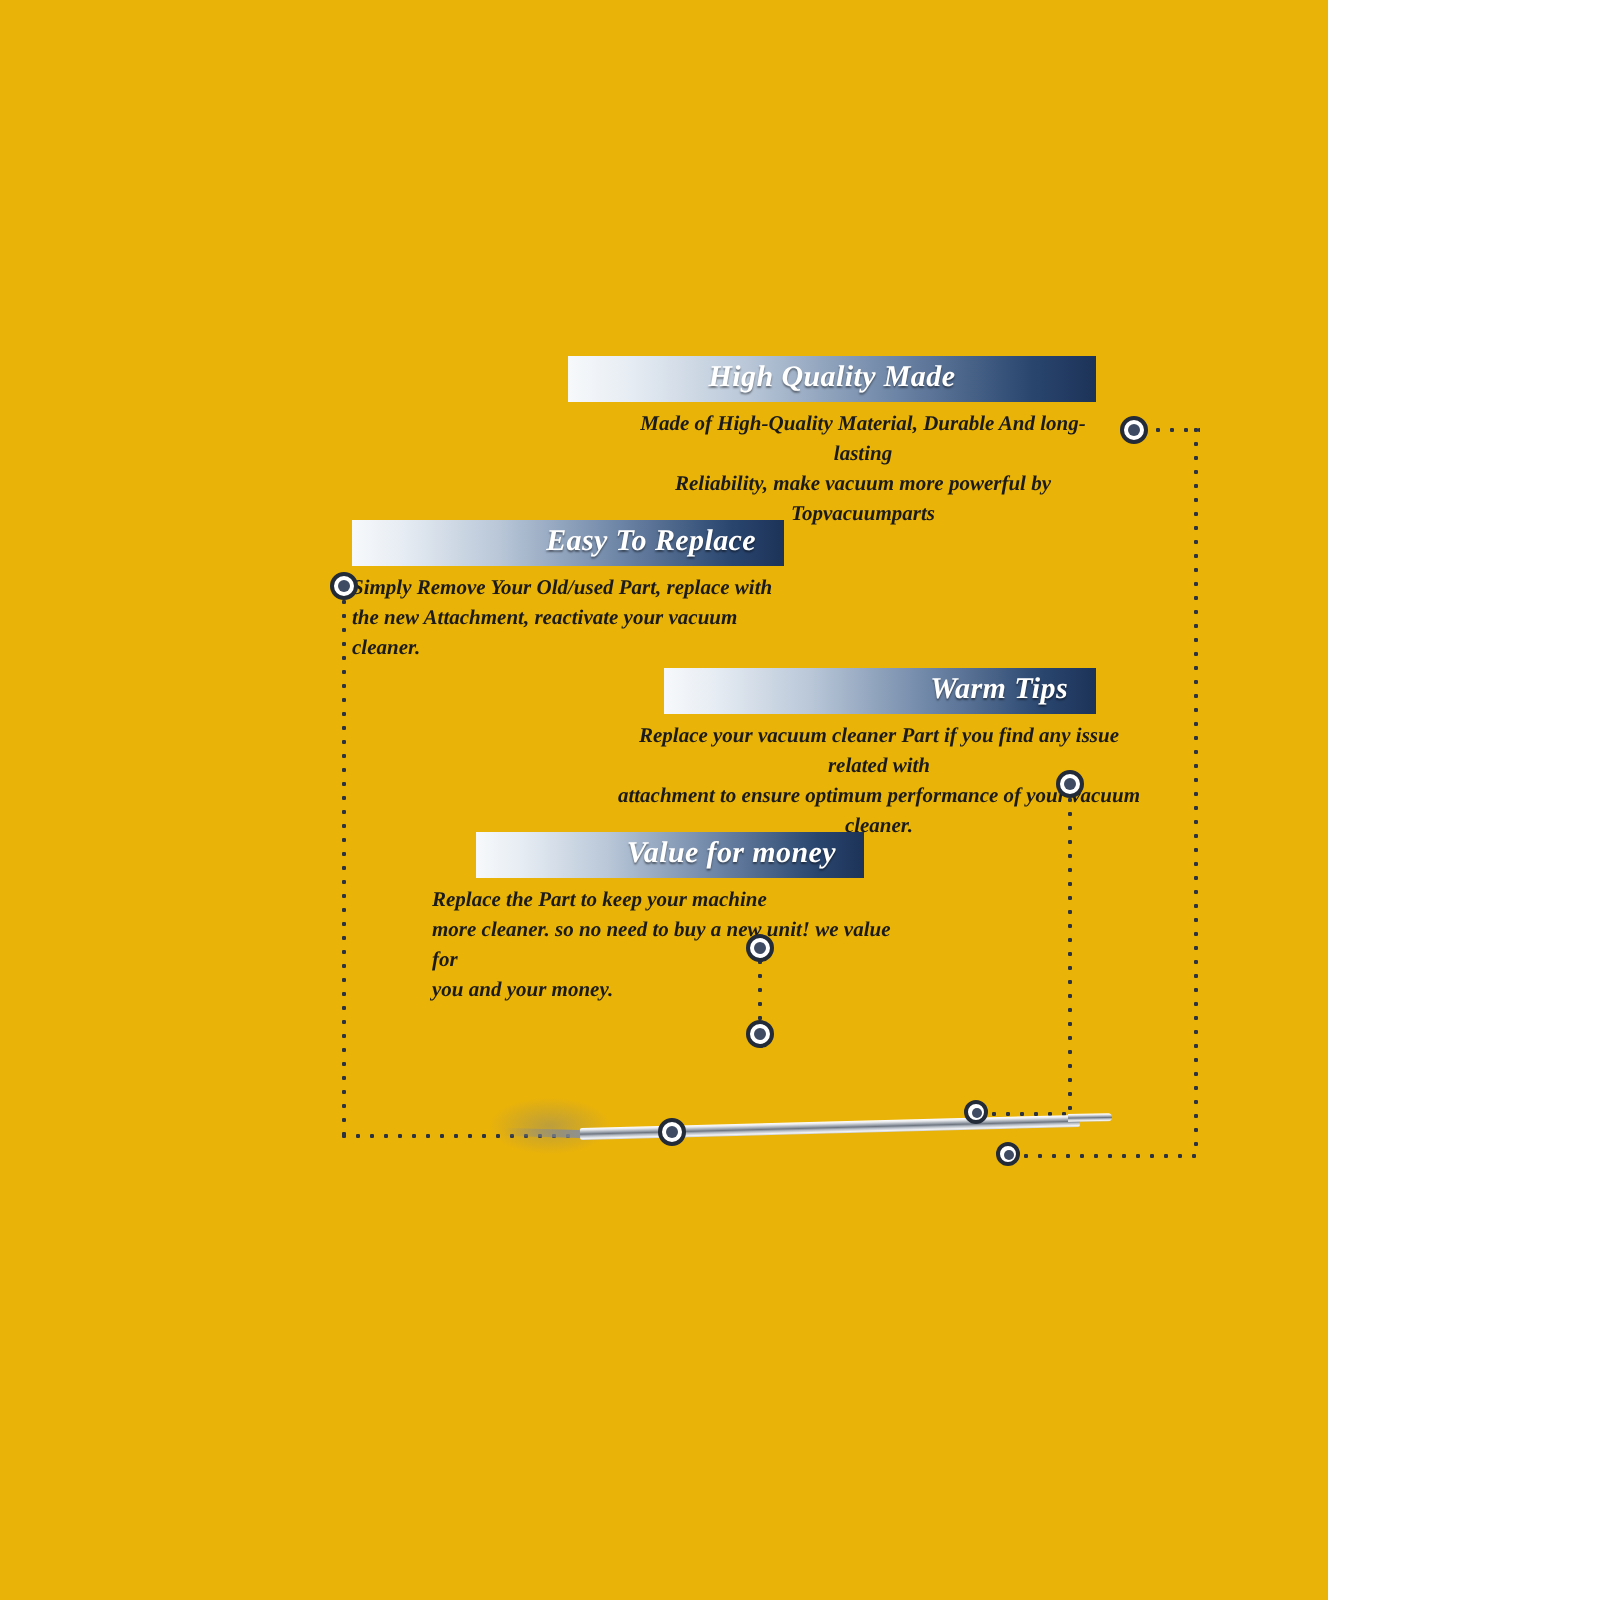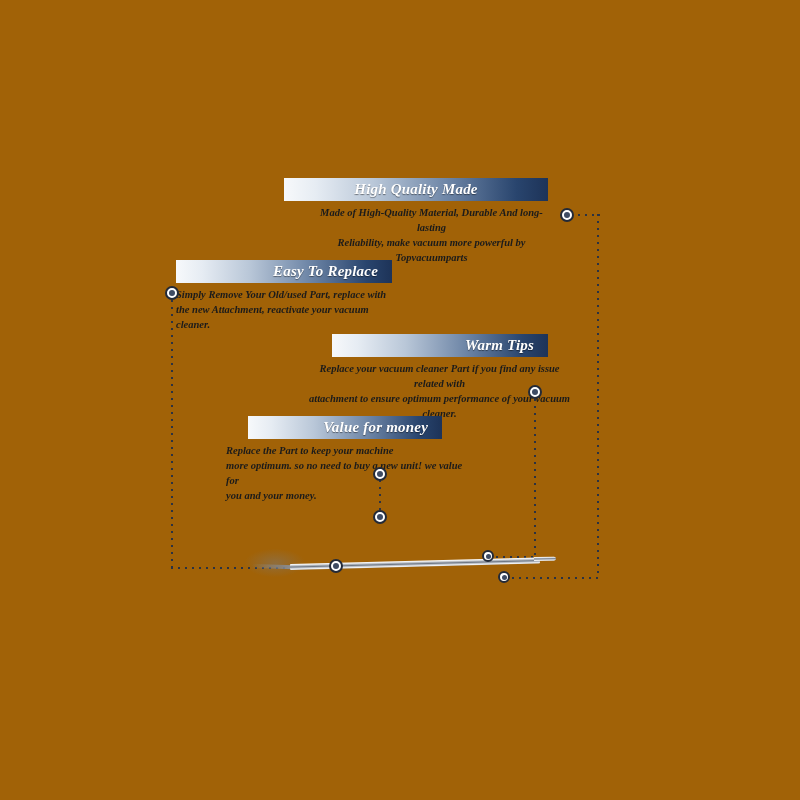--- a/index.html
+++ b/index.html
@@ -5,23 +5,23 @@
   html, body {
     margin: 0;
     padding: 0;
     background: #ffffff;
   }
   body {
     font-family: "Liberation Serif", serif;
   }
   #stage {
     position: relative;
-    width: 800px;
+    width: 664px;
     height: 800px;
-    background: #a16207;
+    background: #eab308;
     overflow: hidden;
     text-decoration: underline;
   }
 
   
   .dline {
     position: absolute;
     background-repeat: repeat;
   }
   .dline.h {
@@ -183,20 +183,20 @@
     <div class="body-text left">Simply Remove Your Old/used Part, replace with
 the new Attachment, reactivate your vacuum cleaner.</div>
   </div>
 
   <div class="feature" style="left:276px; top:334px; width:296px;">
     <div class="bar" style="width:216px; margin-left:56px;">Warm Tips</div>
     <div class="body-text center">Replace your vacuum cleaner Part if you find any issue related with
 attachment to ensure optimum performance of your vacuum cleaner.</div>
   </div>
 
-  <div class="feature" style="left:226px; top:416px; width:242px;">
+  <div class="feature" style="left:216px; top:416px; width:242px;">
     <div class="bar" style="width:194px; margin-left:22px;">Value for money</div>
     <div class="body-text left">Replace the Part to keep your machine
-more optimum. so no need to buy a new unit! we value for
+more cleaner. so no need to buy a new unit! we value for
 you and your money.</div>
   </div>
 
 </div>
 
 </body></html>

